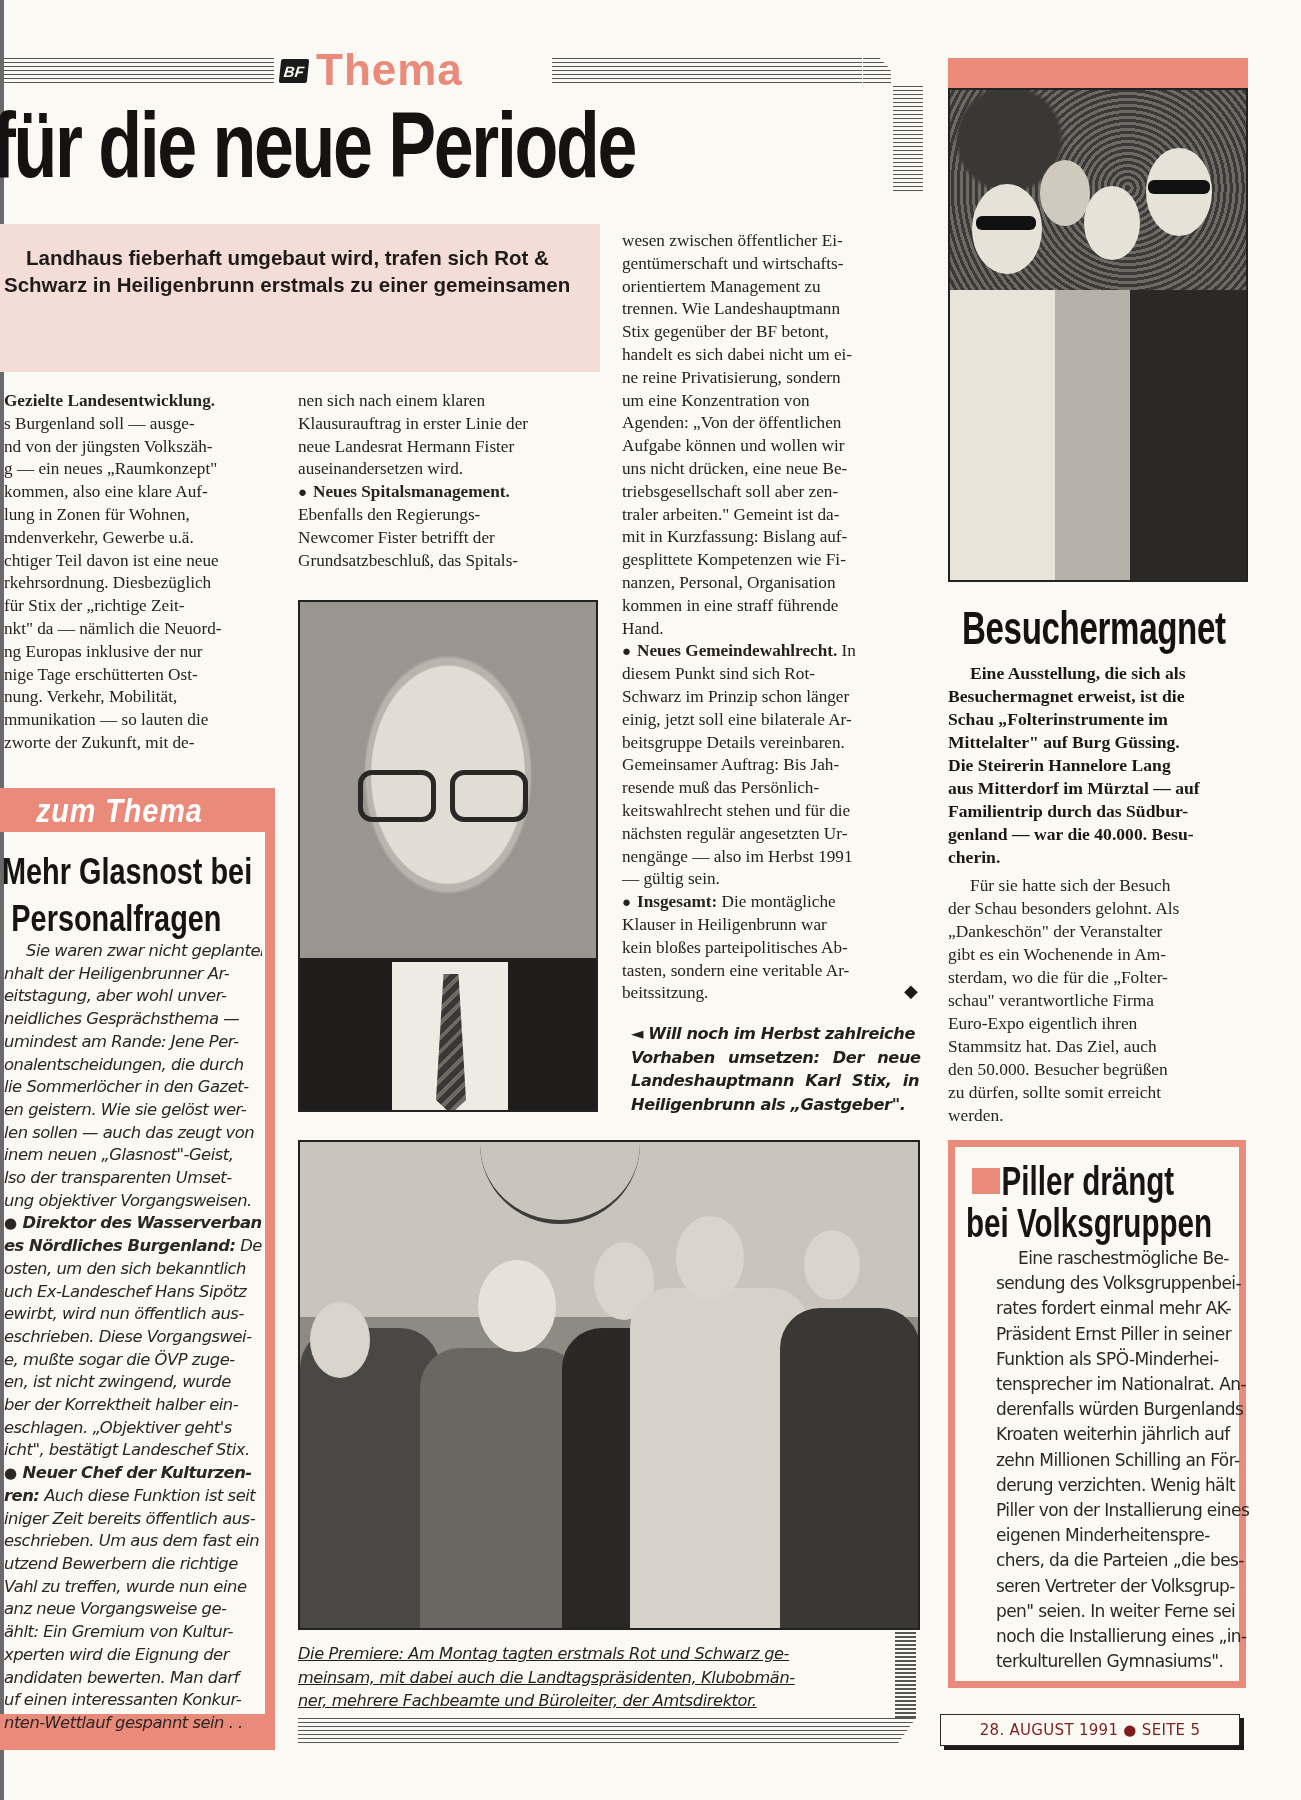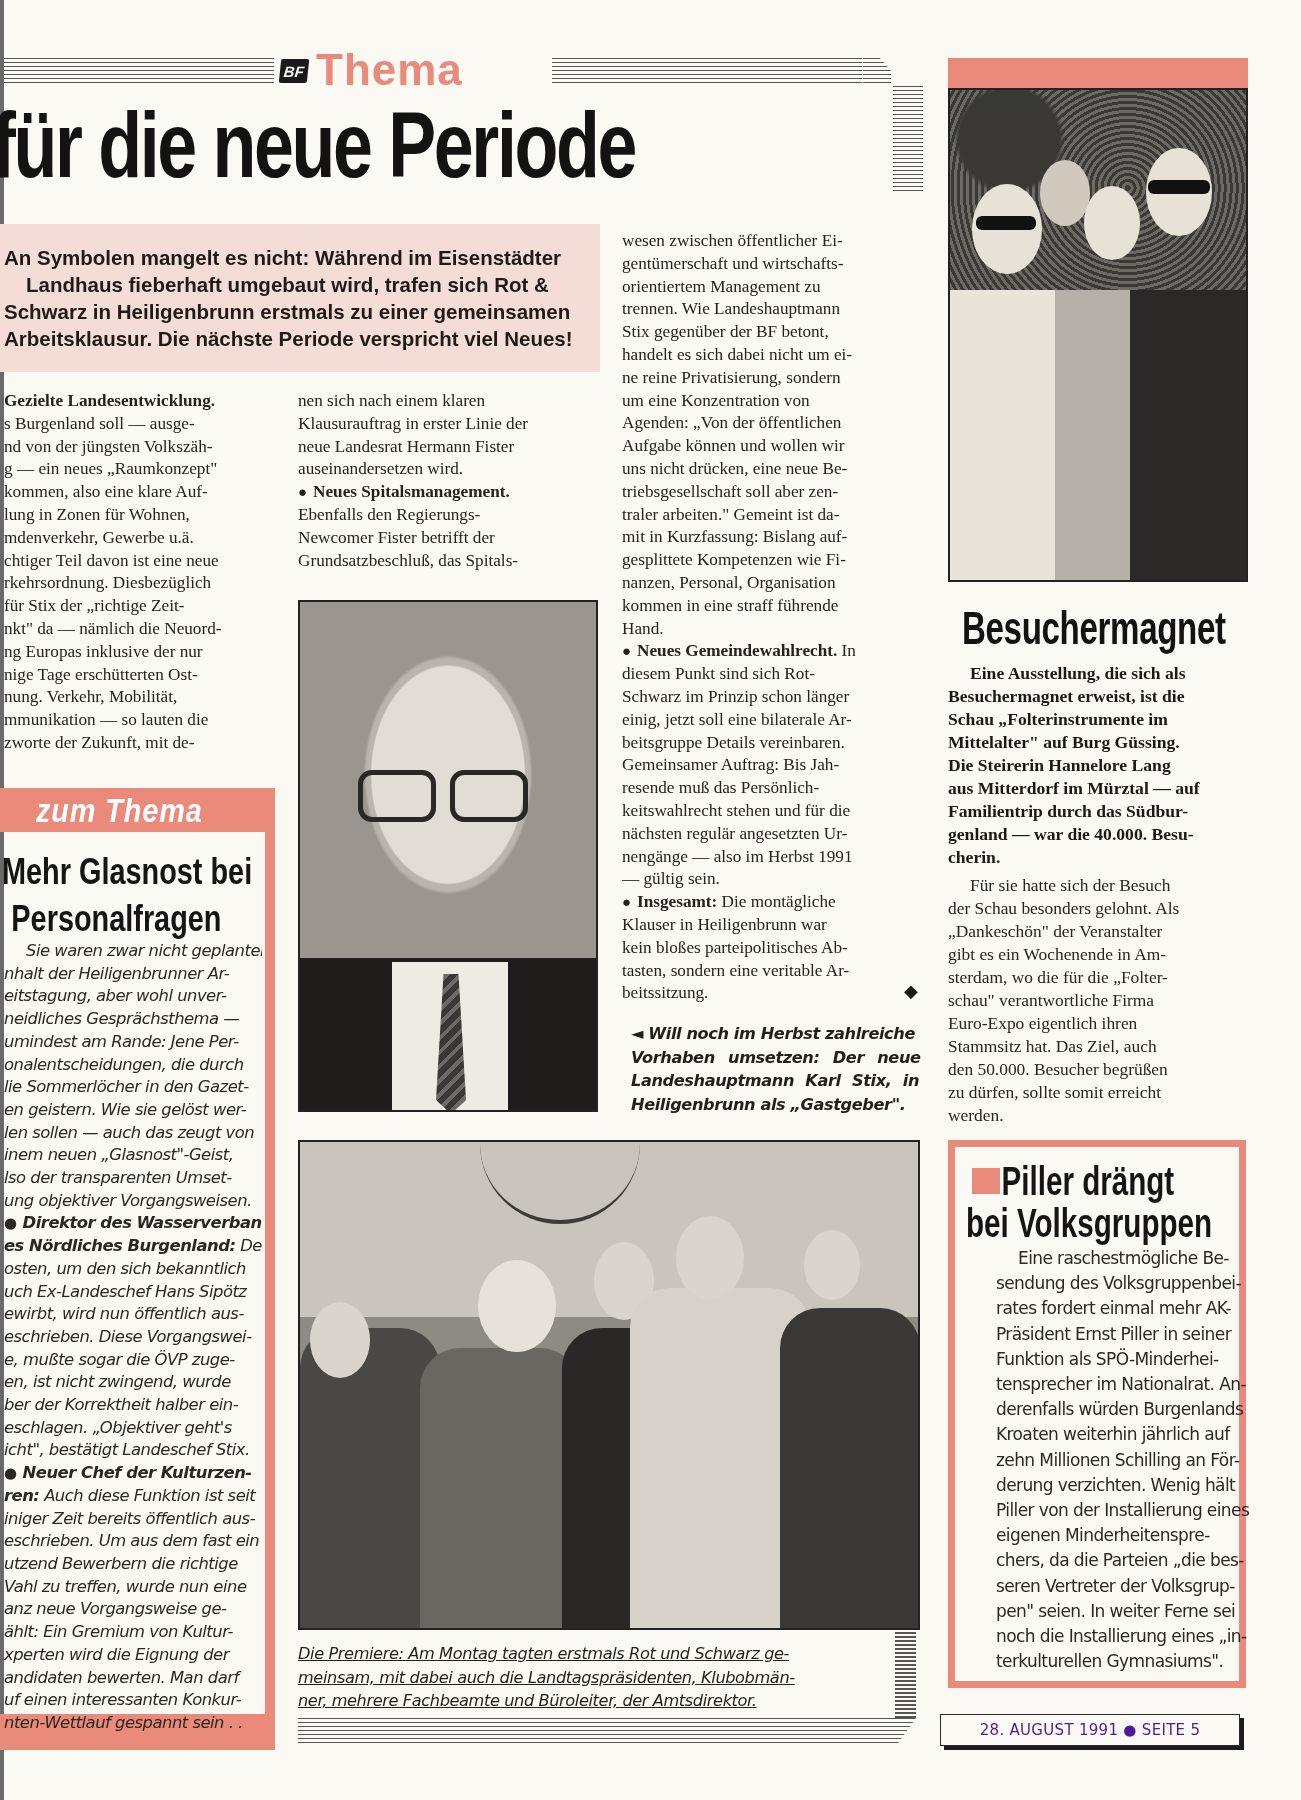--- a/index.html
+++ b/index.html
@@ -76,40 +76,38 @@
   .besucher-body { left: 948px; top: 874px; width: 300px; font: 17.4px "Liberation Serif", serif; line-height: 23px; color: #28241f; }
   .indent { padding-left: 22px; }
 
   .piller-box { left: 948px; top: 1140px; width: 298px; height: 548px; border: 7px solid #ea8a7a; }
   .piller-sq { left: 972px; top: 1168px; width: 28px; height: 26px; background: #ea8a7a; }
   .piller-head { left: 966px; top: 1160px; font: bold 40px "Liberation Sans", sans-serif; transform: scaleX(0.74); transform-origin: left top; white-space: nowrap; line-height: 42px; color: #171513; }
   .piller-head .l1 { padding-left: 48px; }
   .piller-body { left: 966px; top: 1246px; width: 270px; font: 17px "DejaVu Sans", sans-serif; line-height: 25.2px; color: #2b2724; letter-spacing: -0.6px; margin-left: 30px; }
   .piller-body p { white-space: nowrap; overflow: hidden; }
 
-  .folio { left: 940px; top: 1714px; width: 300px; height: 32px; border: 1.5px solid #2a2826; box-shadow: 4px 4px 0 #1e1c1a; font: 15px "DejaVu Sans", sans-serif; display: flex; align-items: center; justify-content: center; color: #4c1d95; letter-spacing: 0.3px; }
+  .folio { left: 940px; top: 1714px; width: 300px; height: 32px; border: 1.5px solid #2a2826; box-shadow: 4px 4px 0 #1e1c1a; font: 15px "DejaVu Sans", sans-serif; display: flex; align-items: center; justify-content: center; color: #7f1d1d; letter-spacing: 0.3px; }
 </style>
 </head>
 <body>
 
 <div class="abs spine"></div>
 
 <div class="abs hatch kicker-line-l"></div>
 <div class="abs bf-logo">BF</div>
 <div class="abs kicker-text">Thema</div>
 <div class="abs hatch kicker-line-r"></div>
 <div class="abs hatch kicker-corner"></div>
 <div class="abs hatch-v kicker-vert"></div>
 <h1 class="abs headline">für die neue Periode</h1>
 
 <div class="abs lead">
-  <p>An Symbolen mangelt es nicht: Während im Eisenstädter</p>
   <p style="padding-left:22px">Landhaus fieberhaft umgebaut wird, trafen sich Rot &amp;</p>
   <p>Schwarz in Heiligenbrunn erstmals zu einer gemeinsamen</p>
-  <p>Arbeitsklausur. Die nächste Periode verspricht viel Neues!</p>
 </div>
 
 <div class="abs col col1" id="col1">
     <p><b>Gezielte Landesentwicklung.</b></p>
     <p><span>s Burgenland soll — ausge-</span></p>
     <p><span>nd von der jüngsten Volkszäh-</span></p>
     <p><span>g — ein neues „Raumkonzept"</span></p>
     <p><span>kommen, also eine klare Auf-</span></p>
     <p><span>lung in Zonen für Wohnen,</span></p>
     <p><span>mdenverkehr, Gewerbe u.ä.</span></p>

